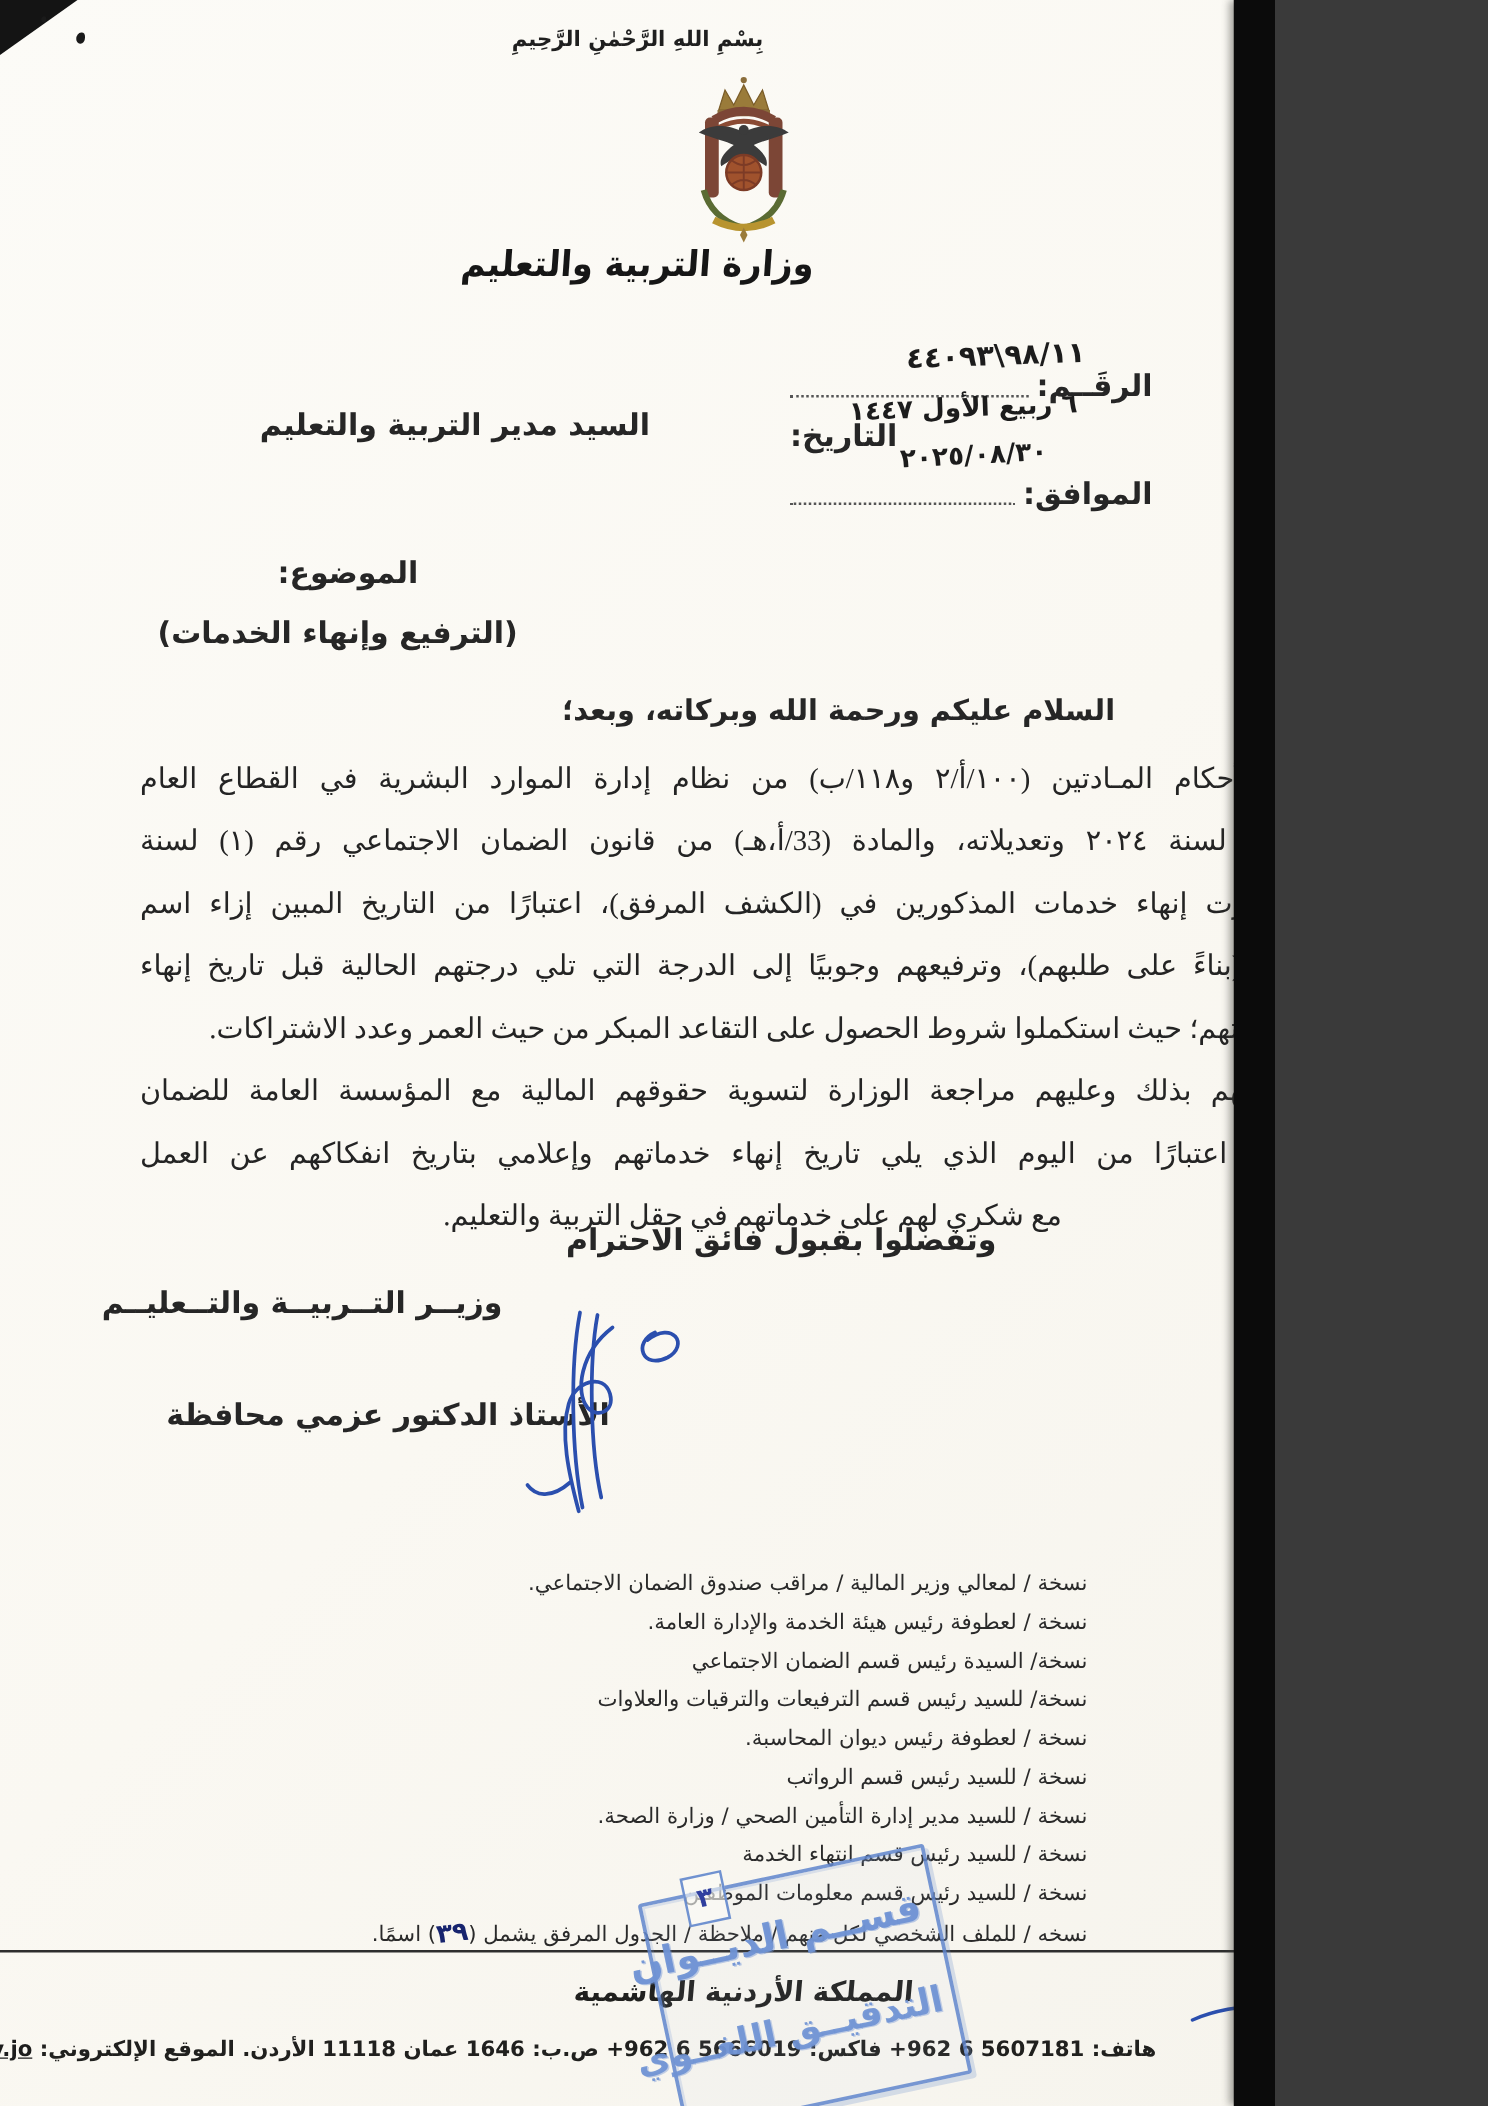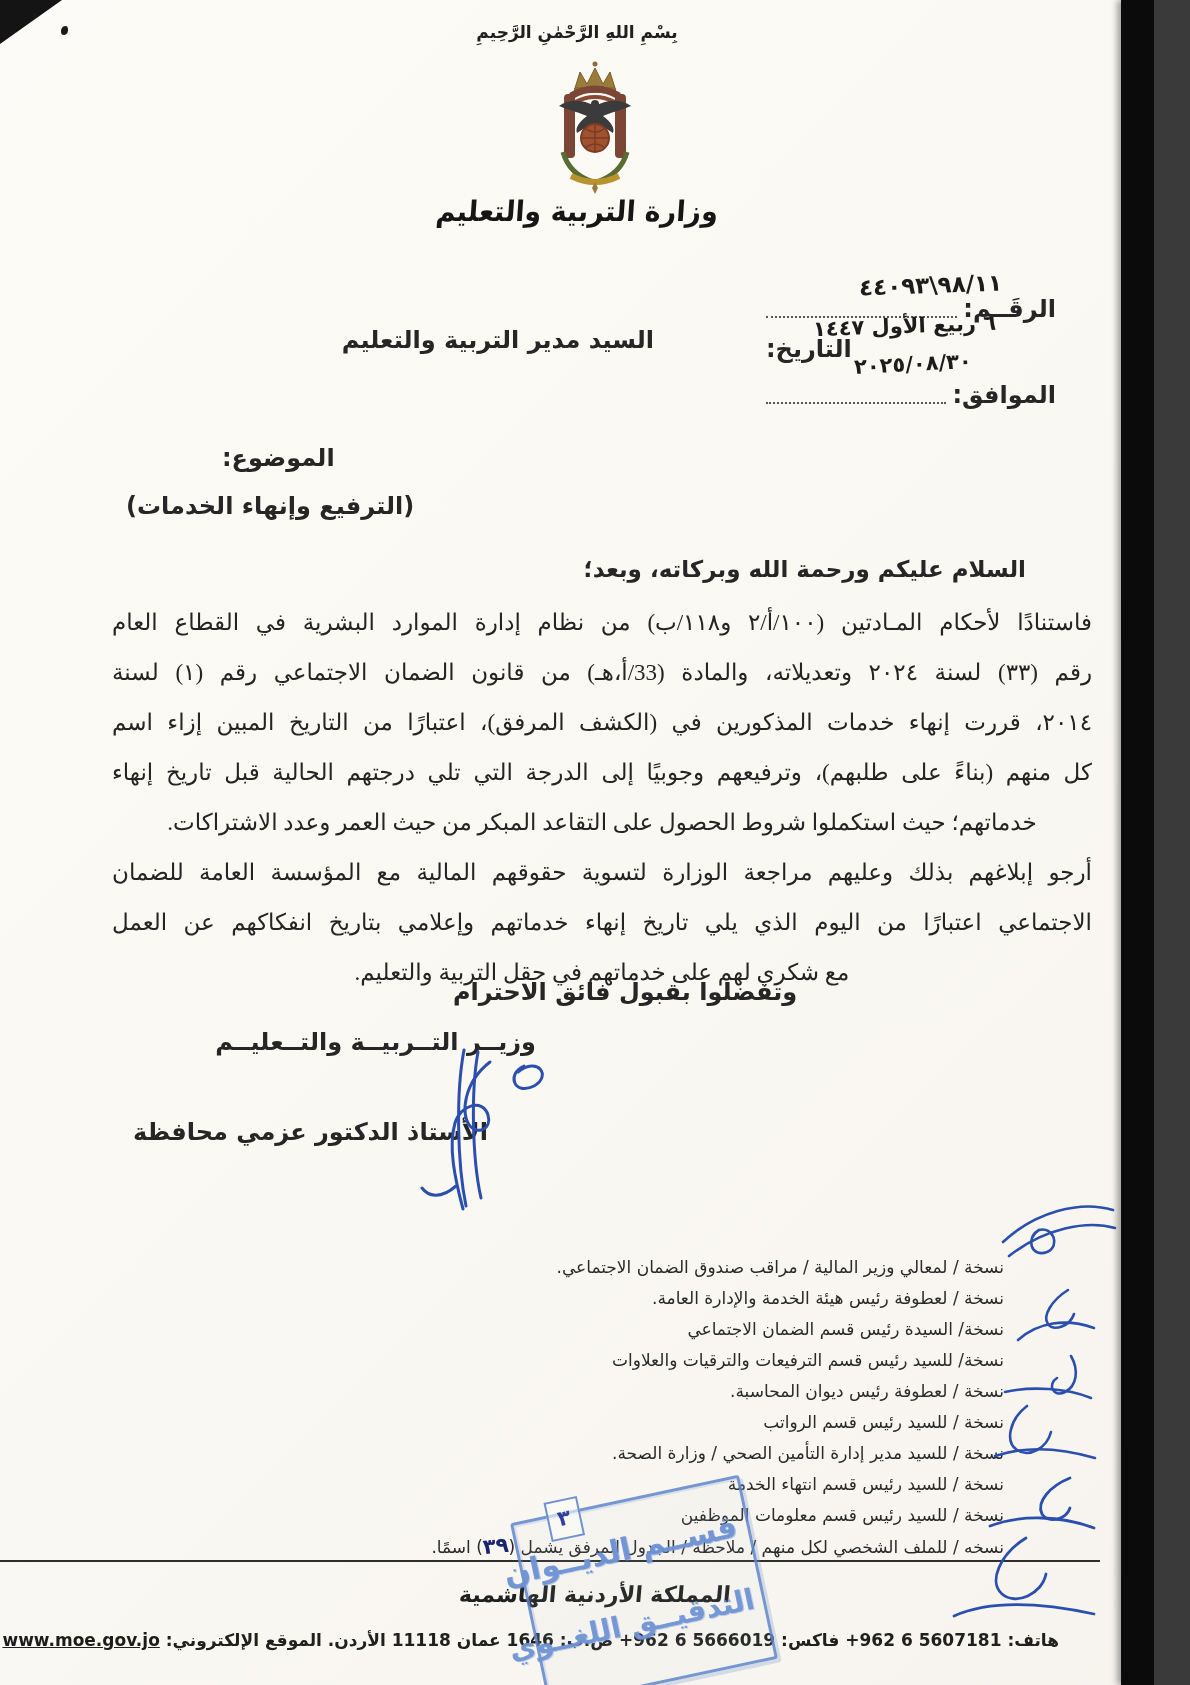--- a/index.html
+++ b/index.html
@@ -1,17 +1,17 @@
 <!DOCTYPE html>
 <html lang="ar"><head>
 <meta charset="utf-8">
 <style>
   html,body{margin:0;padding:0;background:#3a3a3a;}
   .page{
-    position:relative;width:1154px;height:1685px;overflow:hidden;
+    position:relative;width:1020px;height:1685px;overflow:hidden;
     background:linear-gradient(135deg,#fcfbf7 0%,#faf8f2 55%,#f6f4ed 100%);
     font-family:"DejaVu Sans",sans-serif;color:#262626;
   }
   .abs{position:absolute;}
   .b{font-weight:bold;}
   .rtl{direction:rtl;}
   .ltrnum{direction:ltr;unicode-bidi:bidi-override;display:inline-block;}
   
   .hfield{display:flex;direction:rtl;align-items:flex-end;width:290px;}
   .hfield .lbl{font-weight:bold;font-size:24px;white-space:nowrap;margin-top:47px;}

